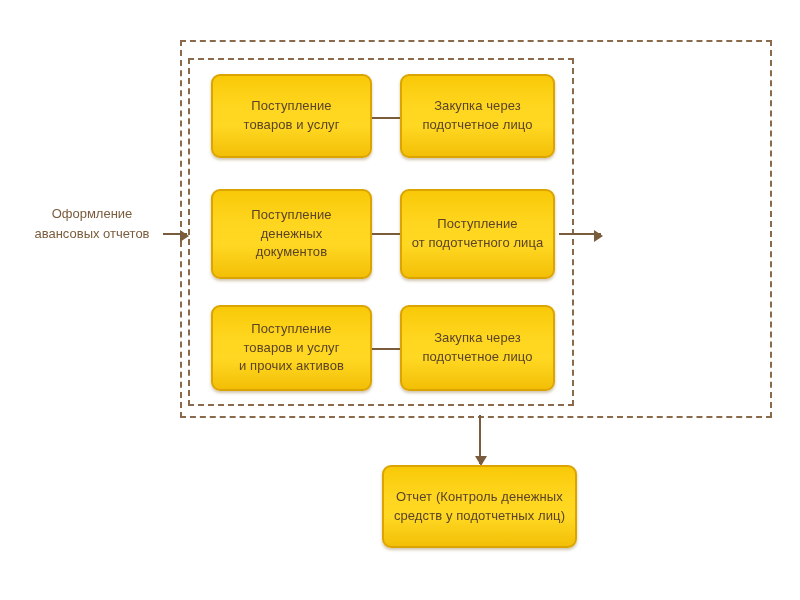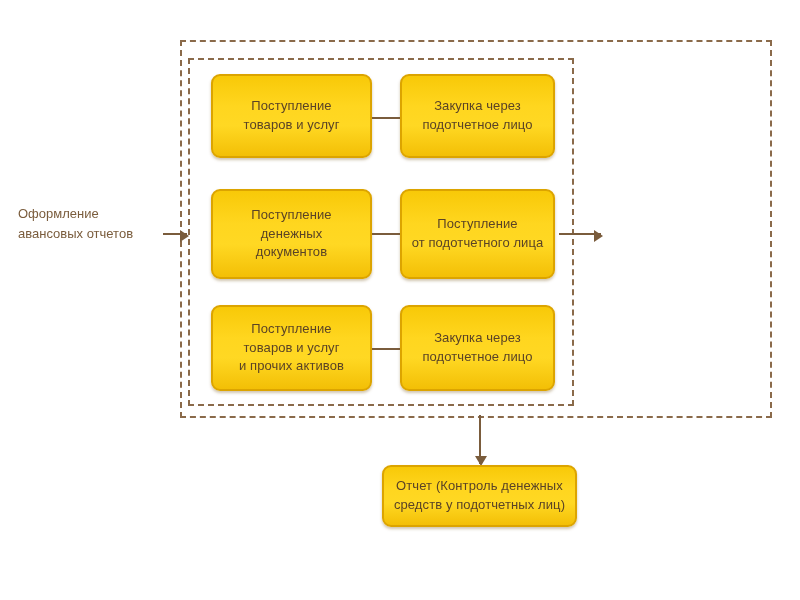--- a/index.html
+++ b/index.html
@@ -66,21 +66,21 @@
   #box-r1c1 { left: 211px; top: 74px;  width: 161px; height: 84px; }
   #box-r1c2 { left: 400px; top: 74px;  width: 155px; height: 84px; }
 
   #box-r2c1 { left: 211px; top: 189px; width: 161px; height: 90px; }
   #box-r2c2 { left: 400px; top: 189px; width: 155px; height: 90px; }
 
   #box-r3c1 { left: 211px; top: 305px; width: 161px; height: 86px; }
   #box-r3c2 { left: 400px; top: 305px; width: 155px; height: 86px; }
 
   #box-summary { left: 603px; top: 184px; width: 158px; height: 100px; }
-  #box-report  { left: 382px; top: 465px; width: 195px; height: 62px; }
+  #box-report  { left: 382px; top: 465px; width: 195px; height: 83px; }
 
   
   .hline {
     position: absolute;
     height: 0;
     border-top: 2px solid #7a5c3c;
   }
   #link-r1 { left: 372px; top: 117px; width: 28px; }
   #link-r2 { left: 372px; top: 233px; width: 28px; }
   #link-r3 { left: 372px; top: 348px; width: 28px; }
@@ -122,20 +122,21 @@
     border-right: 6px solid transparent;
   }
   #arrow-to-report { left: 479px; top: 415px; height: 49px; }
 
   
   #entry-label {
     position: absolute;
     left: 18px;
     top: 204px;
     width: 148px;
+    text-align: center;
     color: #7a5c3c;
     font-size: 13px;
     line-height: 1.55;
     white-space: pre-line;
   }
 </style>
 </head>
 <body>
 
 <div id="canvas">

